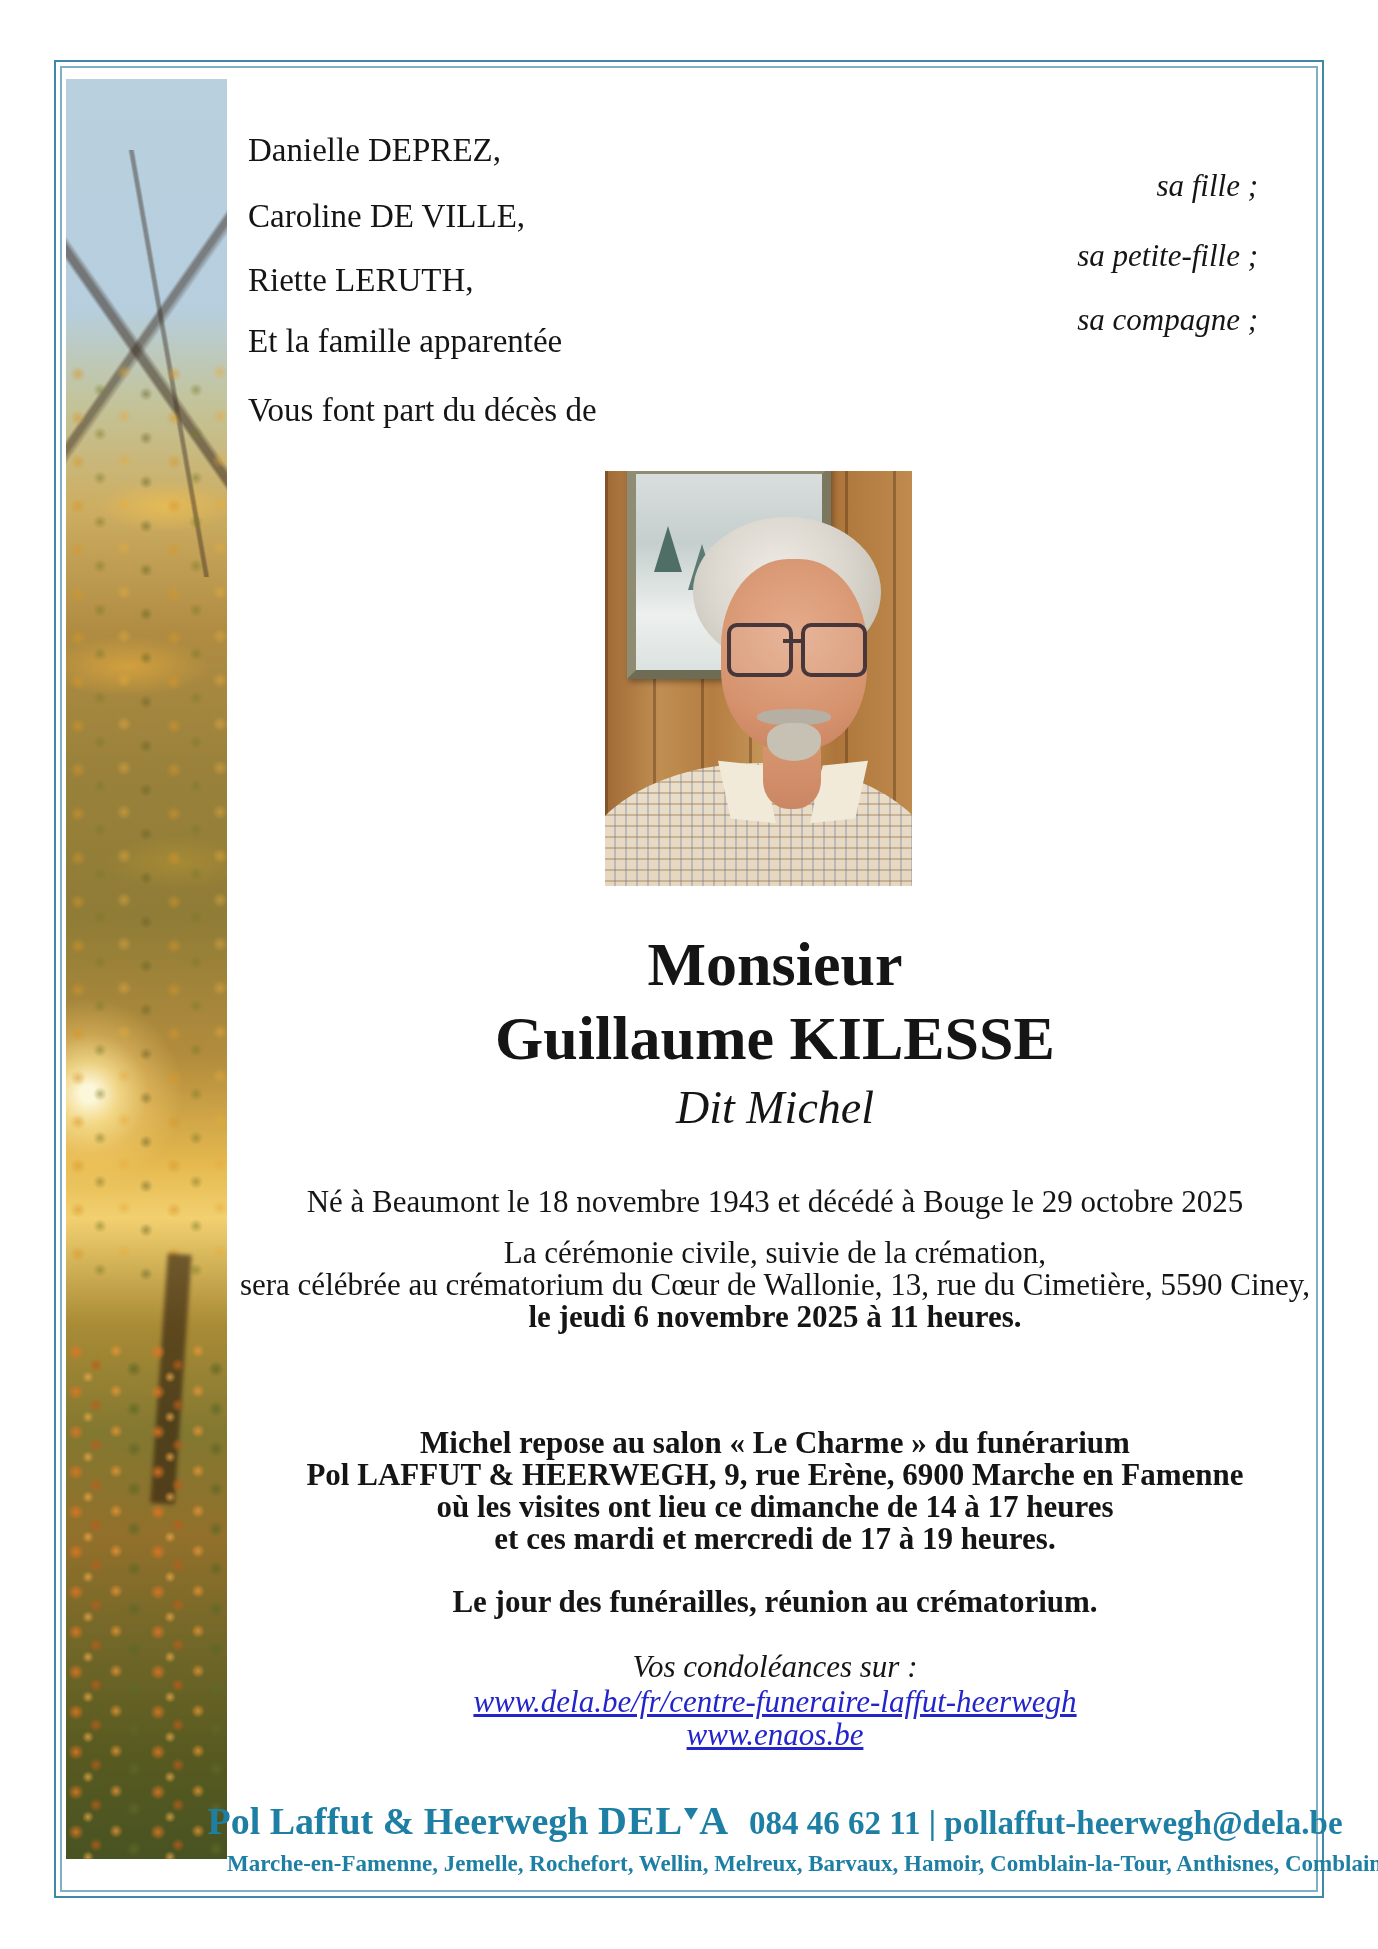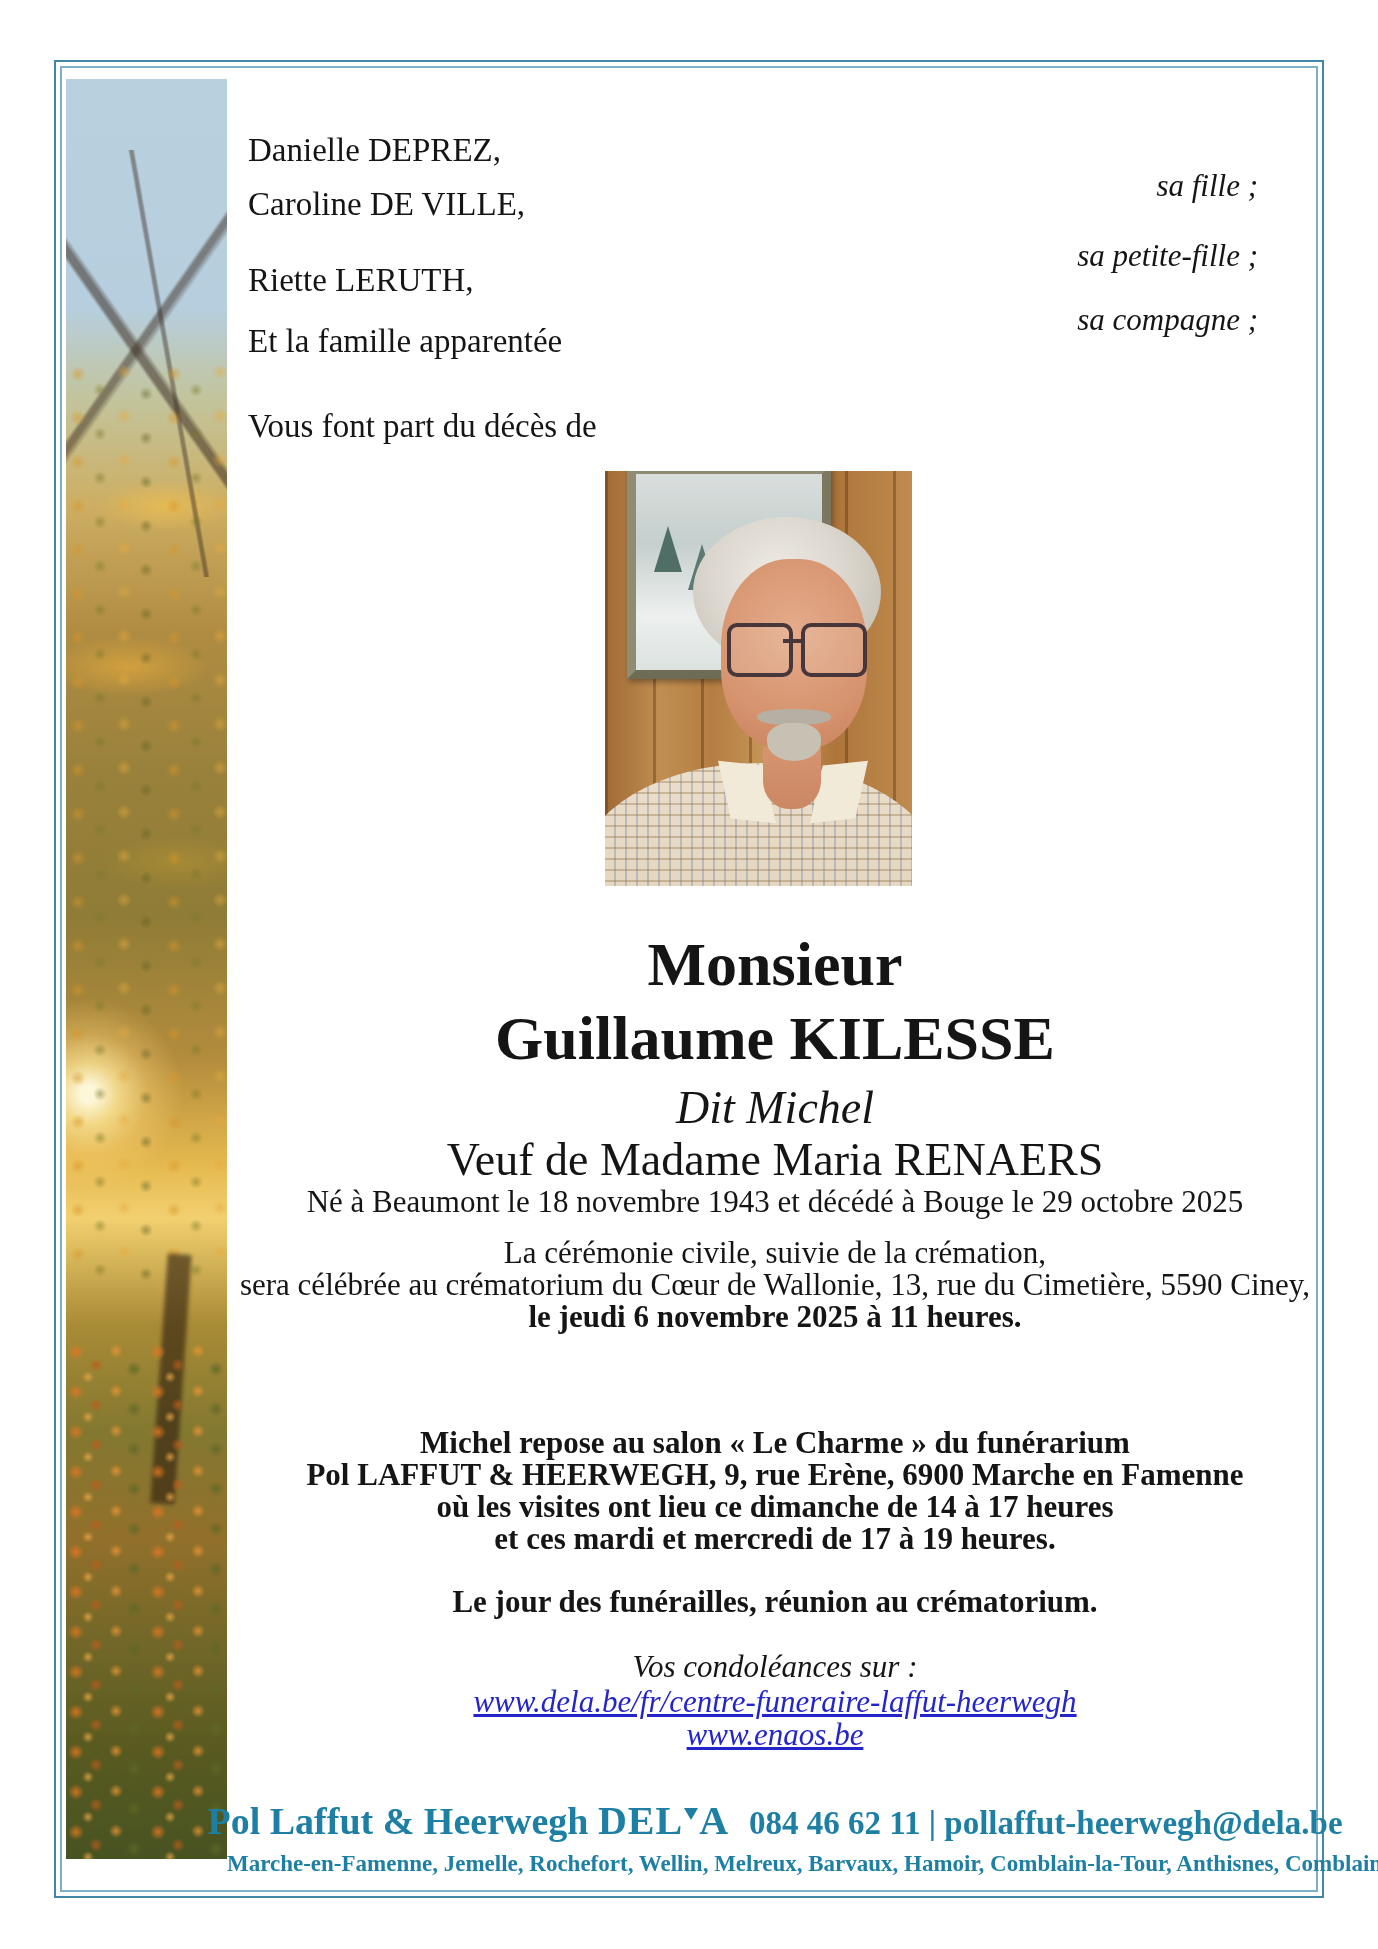--- a/index.html
+++ b/index.html
@@ -119,24 +119,24 @@
   <div class="frame-inner"></div>
 
   <div class="strip">
     <div class="branches"></div>
     <div class="foliage"></div>
     <div class="trunk"></div>
     <div class="leaves"></div>
   </div>
 
   <div class="ann" style="top:126px">Danielle DEPREZ,</div>
-  <div class="ann" style="top:180px">Caroline DE VILLE,</div>
+  <div class="ann" style="top:192px">Caroline DE VILLE,</div>
   <div class="ann" style="top:256px">Riette LERUTH,</div>
   <div class="ann" style="top:317px">Et la famille apparentée</div>
-  <div class="ann" style="top:402px">Vous font part du décès de</div>
+  <div class="ann" style="top:386px">Vous font part du décès de</div>
 
   <div class="rel" style="top:163px">sa fille ;</div>
   <div class="rel" style="top:233px">sa petite-fille ;</div>
   <div class="rel" style="top:297px">sa compagne ;</div>
 
   <div class="portrait">
     <div class="wood"></div>
     <div class="painting">
       <span class="tree t1"></span>
       <span class="tree t2"></span>
@@ -151,21 +151,20 @@
     <div class="stache"></div>
     <div class="goatee"></div>
     <div class="lens l"></div>
     <div class="lens r"></div>
     <div class="bridge"></div>
   </div>
 
   <div class="cline t-big" style="top:926px">Monsieur</div>
   <div class="cline t-big" style="top:1000px">Guillaume KILESSE</div>
   <div class="cline t-mid-i" style="top:1078px">Dit Michel</div>
-  <div class="cline t-mid" style="top:1130px">Veuf de Madame Maria RENAERS</div>
 
   <div class="cline body" style="top:1180px">Né à Beaumont le 18 novembre 1943 et décédé à Bouge le 29 octobre 2025</div>
 
   <div class="cline body" style="top:1231px">La cérémonie civile, suivie de la crémation,</div>
   <div class="cline body" style="top:1263px">sera célébrée au crématorium du Cœur de Wallonie, 13, rue du Cimetière, 5590 Ciney,</div>
   <div class="cline body b" style="top:1295px">le jeudi 6 novembre 2025 à 11 heures.</div>
 
 
   <div class="cline body b" style="top:1421px">Michel repose au salon « Le Charme » du  funérarium</div>
   <div class="cline body b" style="top:1453px">Pol LAFFUT &amp; HEERWEGH, 9, rue Erène, 6900 Marche en Famenne</div>

